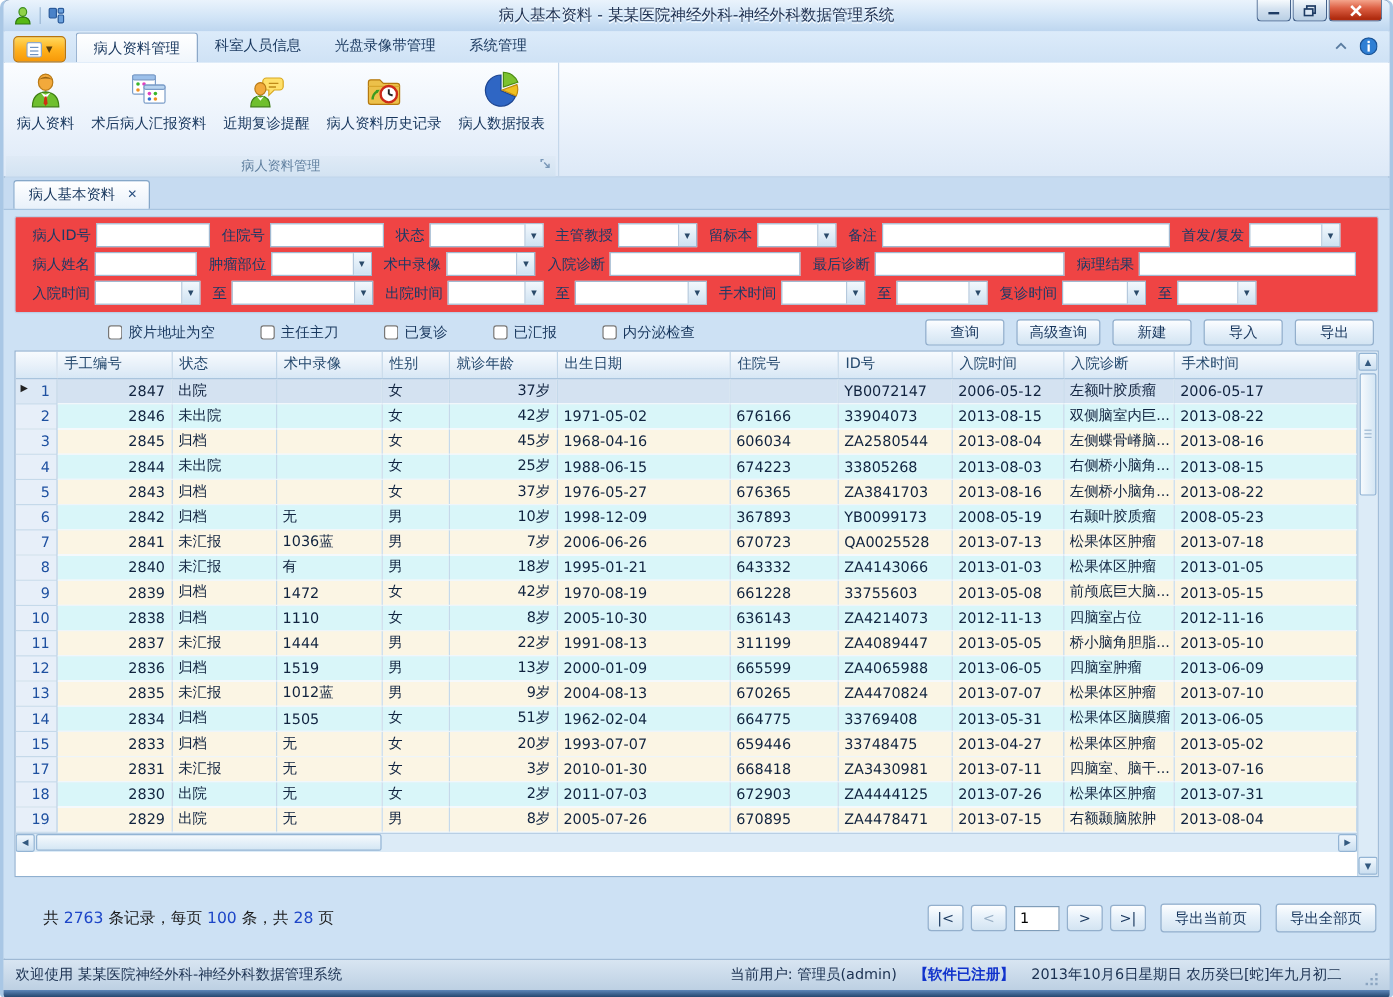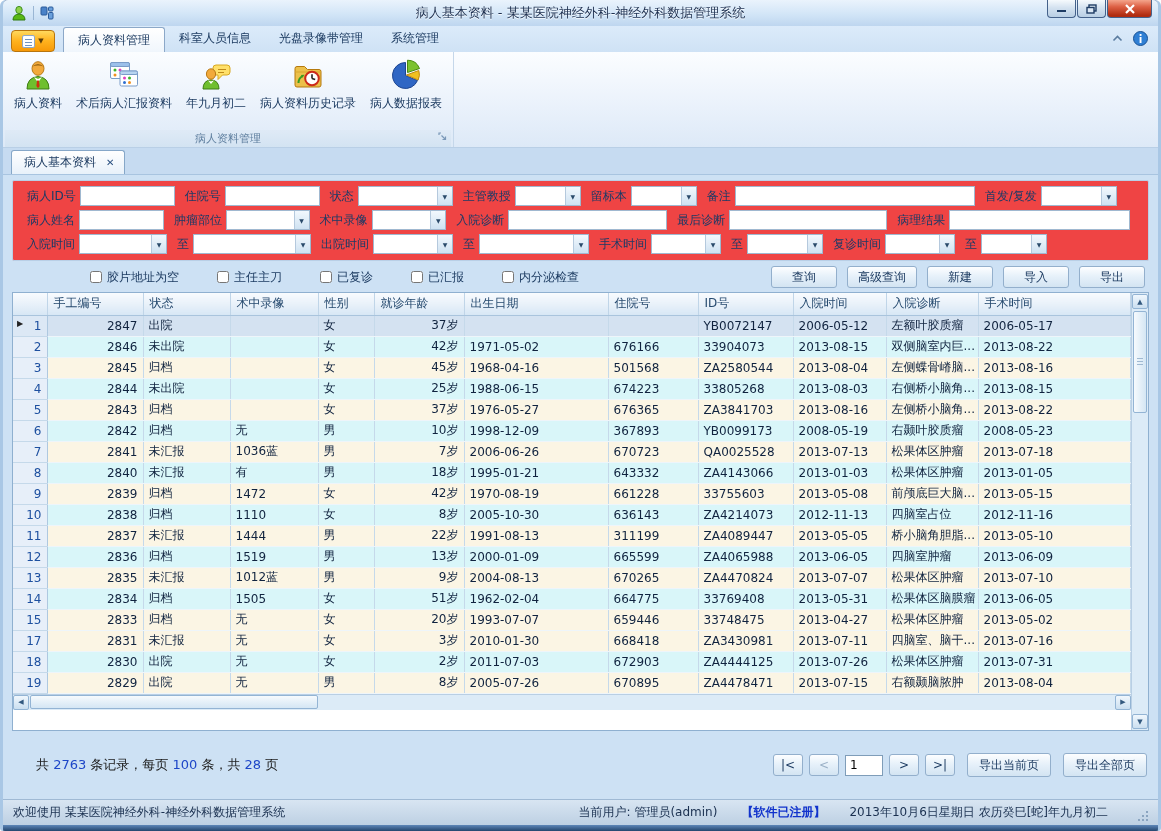--- a/index.html
+++ b/index.html
@@ -118,21 +118,21 @@
   .pg-btn { width:30px; height:22px; border:1px solid #93afcc; border-radius:3px; font-size:12px;
     background:linear-gradient(#fdfeff,#e7f1fa 45%,#d3e4f2); color:#17365d; font-family:inherit; }
   .pg-btn.disabled { color:#9ab0c6; }
   .pg-input { width:38px; height:21px; border:1px solid #7f9db9; padding:0 4px; font-family:inherit; font-size:12px; }
   .exp-btn { min-width:84px; height:24px; padding:0 10px; border:1px solid #93afcc; border-radius:3px;
     background:linear-gradient(#fdfeff,#e7f1fa 45%,#d3e4f2); color:#17365d; font-family:Liberation Mono, monospace; font-size:12px; margin-left:6px; }
 
   
   .statusbar { height:26px; flex:0 0 26px; background:linear-gradient(#d8e5f2,#bdd0e3); border-top:1px solid #9fb9d4;
     display:flex; align-items:center; padding:0 10px; color:#1a3050; }
-  .status-right { margin-left:auto; display:flex; align-items:flex-end; gap:24px; }
+  .status-right { margin-left:auto; display:flex; align-items:flex-end; gap:14px; }
   .registered { color:#1133cc; font-weight:bold; }
   .grip { width:10px; height:10px; position:relative; margin-left:6px; }
   .grip:before { content:""; position:absolute; right:0; bottom:0; width:2px; height:2px; background:#8aa4c0;
     box-shadow:-4px 4px 0 #8aa4c0, 0 4px 0 #8aa4c0, -8px 8px 0 #8aa4c0, -4px 8px 0 #8aa4c0, 0 8px 0 #8aa4c0; transform:translateY(-8px); }
   .bottom-frame { height:6px; flex:0 0 6px; background:linear-gradient(#5d86b8,#24466e); border-radius:0 0 2px 2px; }
 </style>
 </head>
 <body>
 
 <div class="window">
@@ -238,21 +238,21 @@
           <div class="rbtn">
             <span class="rbtn-icon">
               <svg width="32" height="32" viewBox="0 0 32 32">
                 <path d="M16 6 h11 a3 3 0 0 1 3 3 v4 a3 3 0 0 1 -3 3 h-4.5 l-4.5 4.5 v-4.5 h-2 a3 3 0 0 1 -3 -3 v-4 a3 3 0 0 1 3 -3 Z" fill="#ffe06a" stroke="#d8a820"></path>
                 <path d="M18 10.5 h8 M18 13.5 h6" stroke="#c08a18" stroke-width="1.2"></path>
                 <path d="M3 30 Q3 21.5 11 20.8 Q19 21.5 19 30 Z" fill="#6fbf2e" stroke="#3d7d12"></path>
                 <path d="M8 21.2 L11 25 L14 21.2 L11 22.5 Z" fill="#fff"></path>
                 <ellipse cx="11" cy="15" rx="4.6" ry="5.2" fill="#f2a93b" stroke="#b97a16"></ellipse>
               </svg>
             </span>
-            <span class="rbtn-label">年九月初二</span>
+            <span class="rbtn-label">近期复诊提醒</span>
           </div>
           <div class="rbtn">
             <span class="rbtn-icon">
               <svg width="32" height="32" viewBox="0 0 32 32">
                 <path d="M3 9.5 V26 a2 2 0 0 0 2 2 H27 a2 2 0 0 0 2 -2 V12.5 a2 2 0 0 0 -2 -2 H15.5 l-3 -3 H5 a2 2 0 0 0 -2 2 Z" fill="#ecc04a" stroke="#b5790e"></path>
                 <path d="M3 13 H29" stroke="#d8a62c"></path>
                 <circle cx="20" cy="19.5" r="6.8" fill="#fff" stroke="#cc2a1a" stroke-width="2"></circle>
                 <path d="M20 19.5 V15.3 M20 19.5 L23.2 20.6" stroke="#222" stroke-width="1.6"></path>
                 <path d="M6.5 24 a8 8 0 0 1 4 -7" fill="none" stroke="#3a9c20" stroke-width="2"></path>
                 <path d="M9 16 L12.5 15.8 L10.5 18.8 Z" fill="#3a9c20"></path>
@@ -480,21 +480,21 @@
                 <td>2013-08-22</td>
               </tr>
               <tr class="odd">
                 <td class="mcell"><span class="rownum">3</span></td>
                 <td class="ralign">2845</td>
                 <td>归档</td>
                 <td></td>
                 <td>女</td>
                 <td class="ralign">45岁</td>
                 <td>1968-04-16</td>
-                <td>501568</td>
+                <td>606034</td>
                 <td>ZA2580544</td>
                 <td>2013-08-04</td>
                 <td>左侧蝶骨嵴脑...</td>
                 <td>2013-08-16</td>
               </tr>
               <tr class="even">
                 <td class="mcell"><span class="rownum">4</span></td>
                 <td class="ralign">2844</td>
                 <td>未出院</td>
                 <td></td>

